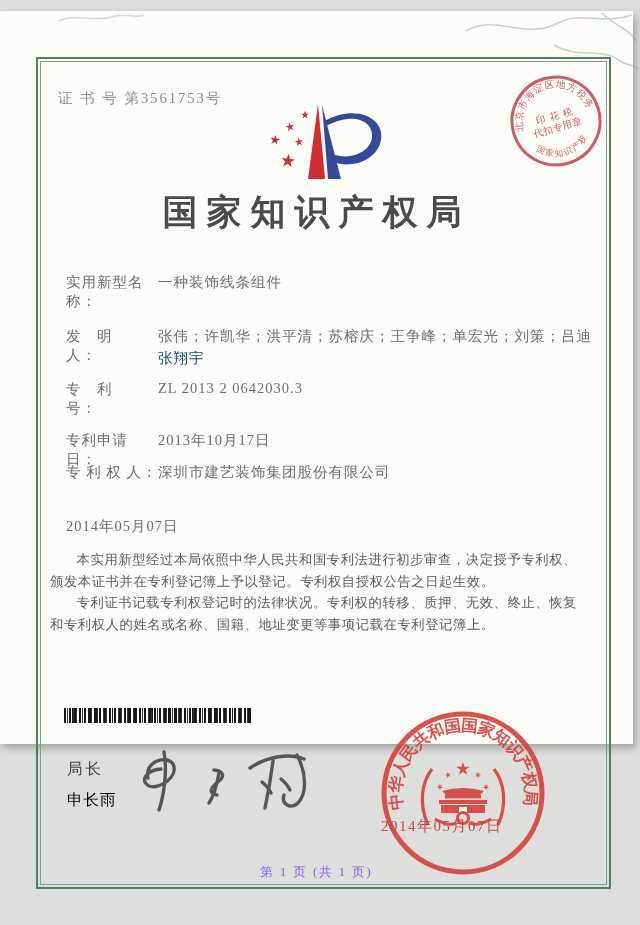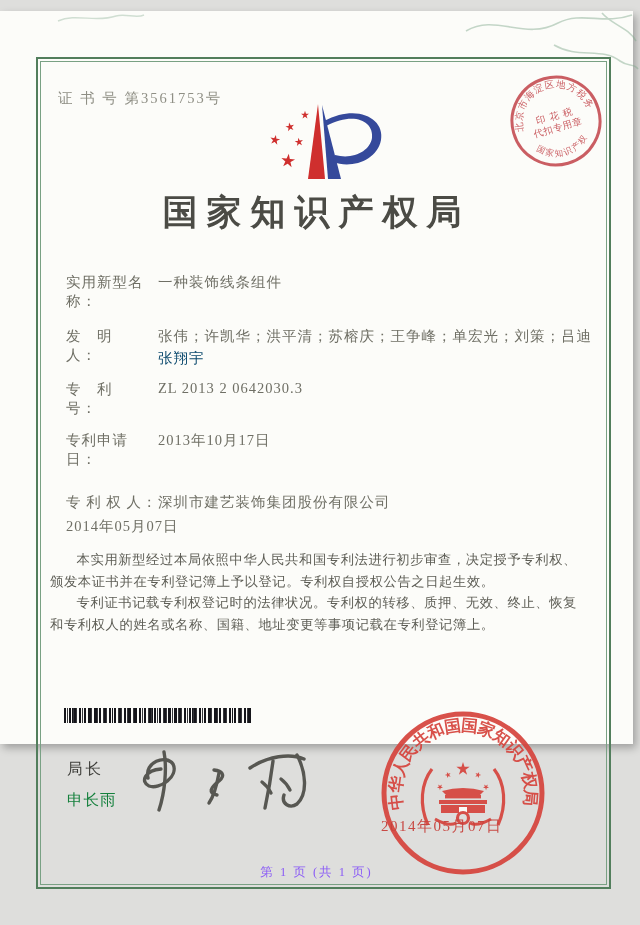--- a/index.html
+++ b/index.html
@@ -23,21 +23,21 @@
   .para { font-size:13.3px; line-height:21.5px; color:#5d5d55; text-align:justify;
     text-indent:2em; letter-spacing:0.6px; }
   .barcode { position:absolute; left:64px; top:697px; width:187px; height:15px;
     background-image:
       repeating-linear-gradient(90deg,#15151a 0 2px, transparent 2px 5px),
       repeating-linear-gradient(90deg,#15151a 0 1px, transparent 1px 8px),
       repeating-linear-gradient(90deg,rgba(20,20,25,.85) 0 1px, transparent 1px 3px);
   }
   .sig-title { position:absolute; left:67px; top:748px; font-size:15.5px; color:#3e3e3a;
     font-family:"Liberation Sans", sans-serif; letter-spacing:3px; }
-  .sig-name  { position:absolute; left:67px; top:779px; font-size:15.5px; color:#15803d;
+  .sig-name  { position:absolute; left:67px; top:779px; font-size:15.5px; color:#000000;
     font-family:"Liberation Sans", sans-serif; letter-spacing:1px; }
   .sig-svg { position:absolute; left:118px; top:733px; }
   .seal-box { position:absolute; left:375px; top:694px; width:176px; height:176px; }
   .seal-date { position:absolute; left:381px; top:806px; font-size:15px; color:#c7423c;
     letter-spacing:1.5px; opacity:.95; }
   .footer { position:absolute; left:0; top:853px; width:100%; text-align:center;
     font-size:12.5px; color:#8b5cf6; letter-spacing:2px; }
   .logo-box { position:absolute; left:258px; top:88px; }
   .tax-stamp { position:absolute; left:506px; top:60px; opacity:.88; }
   .deco-top { position:absolute; left:462px; top:0; opacity:.45; }
@@ -113,21 +113,21 @@
   </div>
   <div class="field-value2" style="top:338px">张翔宇</div>
   <div class="field-row" style="top:369px">
     <span class="field-label">专　利　号：</span>
     <span class="field-value">ZL 2013 2 0642030.3</span>
   </div>
   <div class="field-row" style="top:420px">
     <span class="field-label">专利申请日：</span>
     <span class="field-value">2013年10月17日</span>
   </div>
-  <div class="field-row" style="top:482px">
+  <div class="field-row" style="top:452px">
     <span class="field-label">专 利 权 人：</span>
     <span class="field-value">深圳市建艺装饰集团股份有限公司</span>
   </div>
   <div class="field-row" style="top:506px">
     <span class="field-value">2014年05月07日</span>
   </div>
 
   <div class="paragraphs">
     <p class="para">本实用新型经过本局依照中华人民共和国专利法进行初步审查，决定授予专利权、颁发本证书并在专利登记簿上予以登记。专利权自授权公告之日起生效。</p>
     <p class="para">专利证书记载专利权登记时的法律状况。专利权的转移、质押、无效、终止、恢复和专利权人的姓名或名称、国籍、地址变更等事项记载在专利登记簿上。</p>

